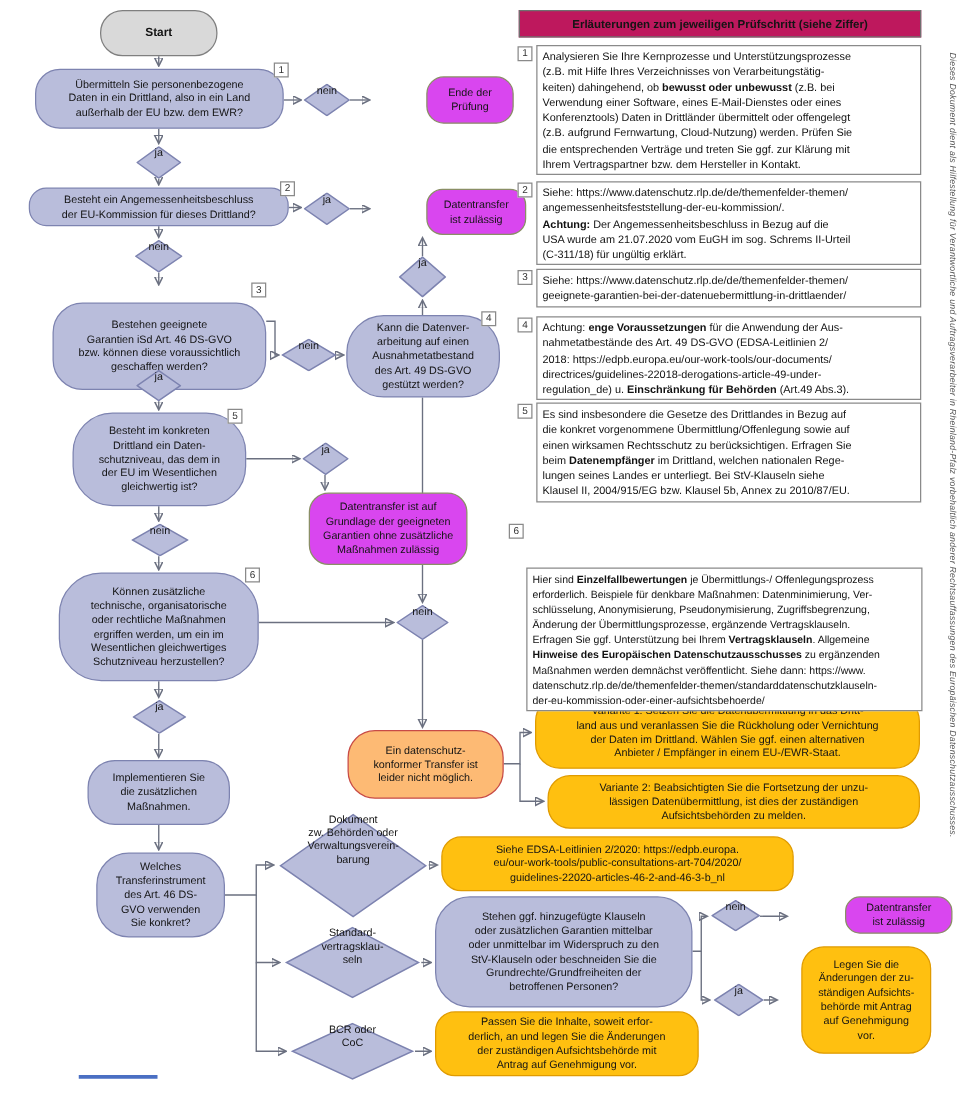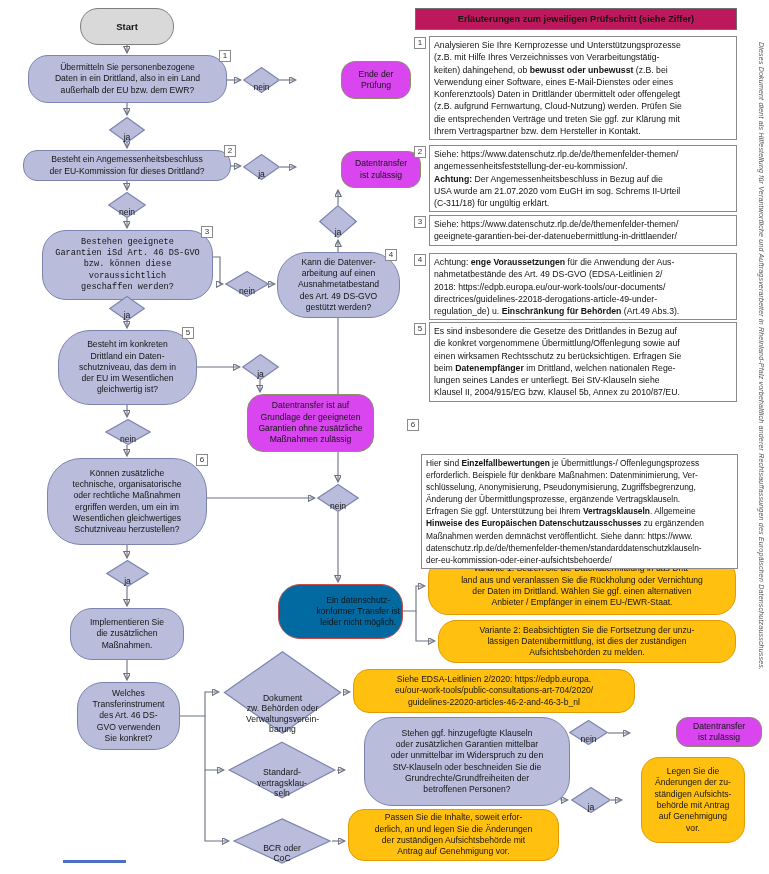--- a/index.html
+++ b/index.html
@@ -6,23 +6,23 @@
   #canvas{position:relative;width:769px;height:874px;background:#fff;overflow:hidden;
     font-family:"Liberation Sans","DejaVu Sans",sans-serif;color:#141414;}
   .wires{position:absolute;left:0;top:0;z-index:1;pointer-events:none;}
   .wires path{stroke:#6b7080;stroke-width:1.1;fill:none;}
   .node{position:absolute;z-index:2;box-sizing:border-box;display:flex;align-items:center;
     justify-content:center;text-align:center;border:1.2px solid #7d83b0;background:#b9bddb;
     font-size:8.6px;line-height:11.3px;padding:2px;}
   .node .txt{white-space:pre-line;}
   .gray{background:#d9d9d9;border-color:#7f7f7f;font-weight:bold;font-size:9.5px;}
   .green{background:#d946ef;border-color:#8a8f66;margin-left:43px;}
-  .red{background:#0369a1;border-color:#c84b46;justify-content:flex-end;}
+  .red{background:#fdba74;border-color:#c84b46;}
   .orange{background:#ffc010;border-color:#e09b00;}
-  .diamond{position:absolute;z-index:2;display:flex;align-items:flex-end;justify-content:center;text-align:center;}
+  .diamond{position:absolute;z-index:2;display:flex;align-items:flex-start;justify-content:center;text-align:center;}
   .diamond svg{position:absolute;left:0;top:0;width:100%;height:100%;}
   .diamond polygon{fill:#b9bddb;stroke:#7d83b0;stroke-width:1.2;vector-effect:non-scaling-stroke;}
   .diamond .txt{position:relative;z-index:1;font-size:8.6px;line-height:10.6px;white-space:pre-line;}
   .numbadge{position:absolute;z-index:3;width:12px;height:12px;background:#fff;border:1px solid #8a8a8a;
     box-sizing:border-box;font-size:8px;line-height:10px;text-align:center;color:#333;}
   .panel-header{position:absolute;z-index:2;box-sizing:border-box;background:#be185d;border:1.1px solid #6f6f6f;
     display:flex;align-items:center;justify-content:center;font-weight:bold;font-size:9.2px;}
   .ibox{position:absolute;z-index:2;box-sizing:border-box;background:#fff;border:1px solid #8a8a8a;
     padding:2px 4px;font-size:8.7px;line-height:12.3px;white-space:pre-line;color:#111;}
   .sidenote{position:absolute;z-index:2;right:4px;top:42px;height:810px;writing-mode:vertical-rl;
@@ -125,21 +125,21 @@
 ist zulässig</span>
   </div>
 
   <div class="diamond" style="left:108px;top:192px;width:38px;height:26px;">
     <svg viewBox="0 0 100 100" preserveAspectRatio="none">
         <polygon points="50,2 98,50 50,98 2,50"></polygon>
       </svg>
     <span class="txt">nein</span>
   </div>
 
-  <div class="node" style="left:42px;top:230px;width:171px;height:70px;border-radius:24px;font-family:Liberation Mono, monospace;">
+  <div class="node" style="left:42px;top:242px;width:171px;height:70px;border-radius:24px;">
     <span class="txt">Bestehen geeignete
 Garantien iSd Art. 46 DS-GVO
 bzw. können diese voraussichtlich
 geschaffen werden?</span>
   </div>
   <div class="numbadge" style="left:201px;top:226px;">3</div>
 
   <div class="diamond" style="left:225px;top:271px;width:44px;height:26px;">
     <svg viewBox="0 0 100 100" preserveAspectRatio="none">
         <polygon points="50,2 98,50 50,98 2,50"></polygon>
@@ -271,21 +271,21 @@
   </div>
 
   <div class="diamond" style="left:227px;top:741px;width:110px;height:58px;">
     <svg viewBox="0 0 100 100" preserveAspectRatio="none">
         <polygon points="50,2 98,50 50,98 2,50"></polygon>
       </svg>
     <span class="txt">Standard-
 vertragsklau-
 seln</span>
   </div>
-  <div class="node" style="left:348px;top:717px;width:206px;height:89px;border-radius:28px;margin-left:16px;">
+  <div class="node" style="left:348px;top:717px;width:206px;height:89px;border-radius:28px;">
     <span class="txt">Stehen ggf. hinzugefügte Klauseln
 oder zusätzlichen Garantien mittelbar
 oder unmittelbar im Widerspruch zu den
 StV-Klauseln oder beschneiden Sie die
 Grundrechte/Grundfreiheiten der
 betroffenen Personen?</span>
   </div>
 
   <div class="diamond" style="left:569px;top:720px;width:39px;height:25px;">
     <svg viewBox="0 0 100 100" preserveAspectRatio="none">

